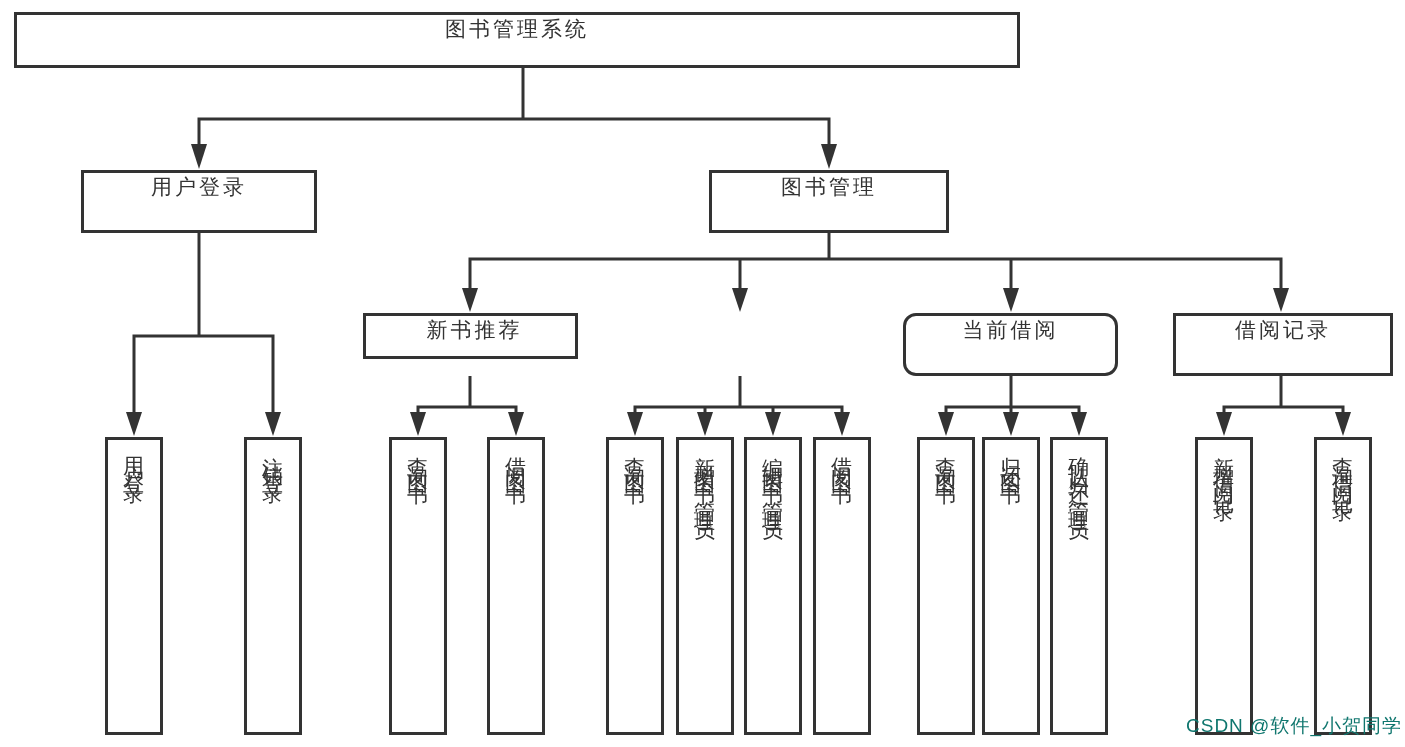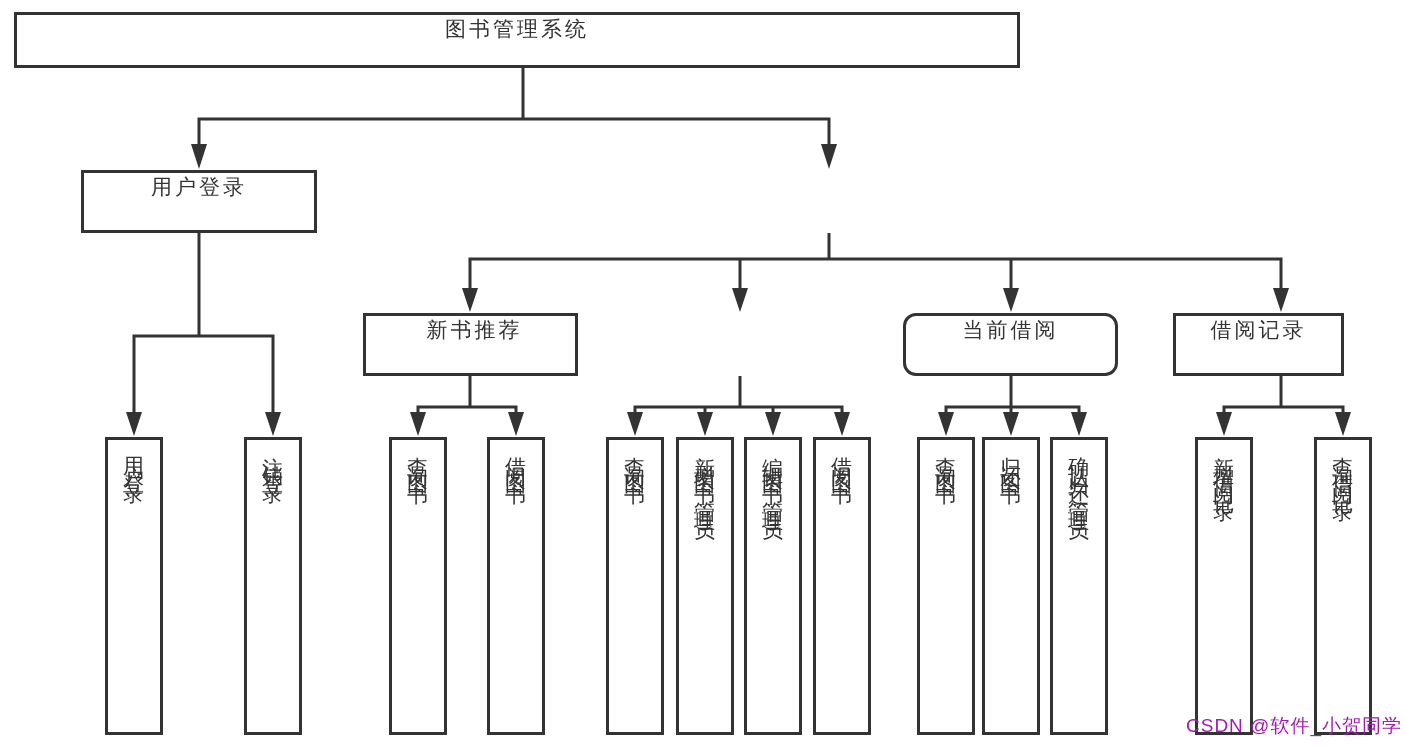--- a/index.html
+++ b/index.html
@@ -15,21 +15,21 @@
     border:3px solid #333333;background:#ffffff;color:#333333;
     display:flex;align-items:flex-start;justify-content:center;
   }
   .h-node span{font-size:21px;letter-spacing:3px;white-space:nowrap;}
   .v-node span{
     writing-mode:vertical-rl;font-size:21px;letter-spacing:9px;
     line-height:1.1;white-space:nowrap;
   }
   .watermark{
     position:absolute;z-index:10;left:1186px;top:713px;
-    font-size:19px;letter-spacing:1px;color:#a21caf;white-space:nowrap;
+    font-size:19px;letter-spacing:1px;color:#0f766e;white-space:nowrap;
   }
 </style>
 </head>
 <body>
 
 <div class="canvas">
 
   <svg class="connectors" width="1405" height="747" aria-hidden="true">
 
     <path d="M523,68 V119"></path>
@@ -78,28 +78,31 @@
     <polygon points="1335,412 1351,412 1343,436"></polygon>
   </svg>
 
   <div class="node h-node" style="left:14px;top:12px;width:1006px;height:56px;">
     <span>图书管理系统</span>
   </div>
 
   <div class="node h-node" style="left:81px;top:170px;width:236px;height:63px;">
     <span>用户登录</span>
   </div>
+  <div class="node h-node" style="left:709px;top:170px;width:240px;height:63px;">
+    <span>图书管理</span>
+  </div>
 
-  <div class="node h-node" style="left:363px;top:313px;width:215px;height:63px;padding-left:8px;">
+  <div class="node h-node" style="left:363px;top:313px;width:215px;height:46px;padding-left:8px;">
     <span>新书推荐</span>
   </div>
   <div class="node h-node" style="left:903px;top:313px;width:215px;height:63px;border-radius:13px;">
     <span>当前借阅</span>
   </div>
-  <div class="node h-node" style="left:1173px;top:313px;width:171px;height:63px;">
+  <div class="node h-node" style="left:1173px;top:313px;width:220px;height:63px;">
     <span>借阅记录</span>
   </div>
 
   <div class="node v-node" style="left:105px;top:437px;width:58px;height:298px;">
     <span>用户登录</span>
   </div>
   <div class="node v-node" style="left:244px;top:437px;width:58px;height:298px;">
     <span>注销登录</span>
   </div>
 

